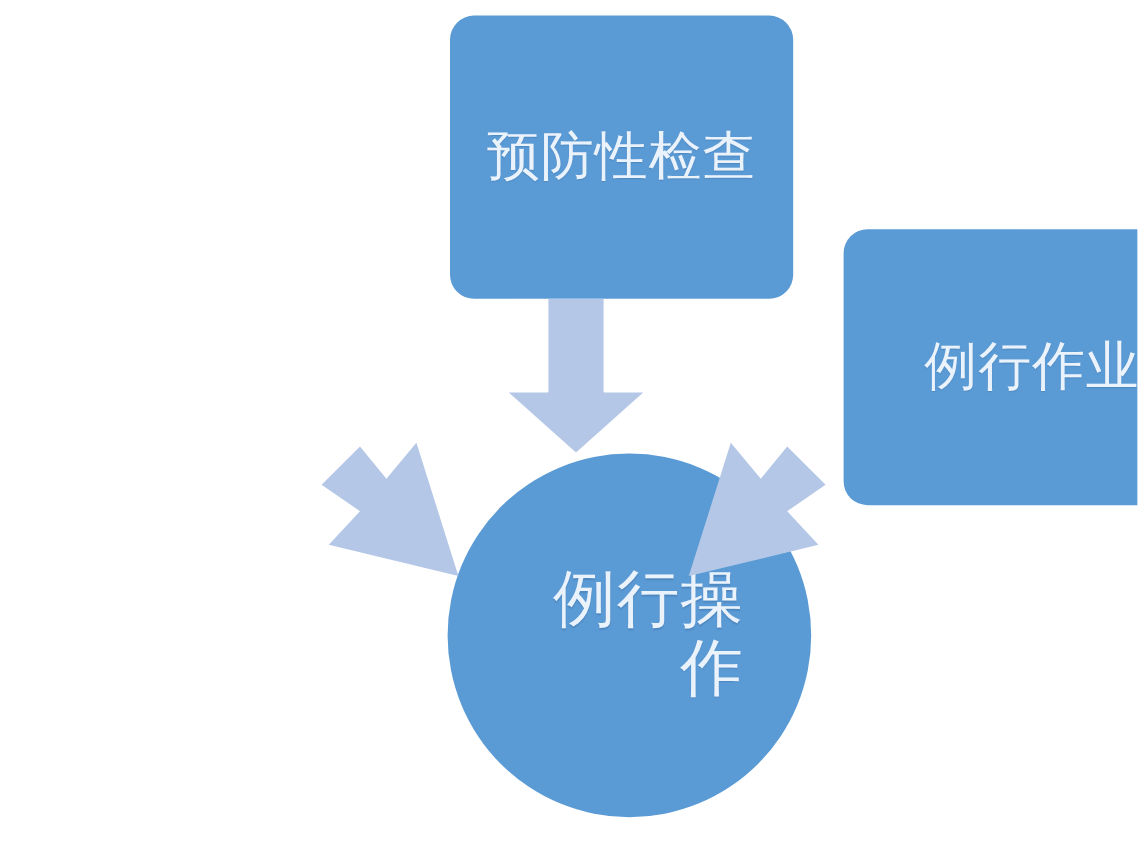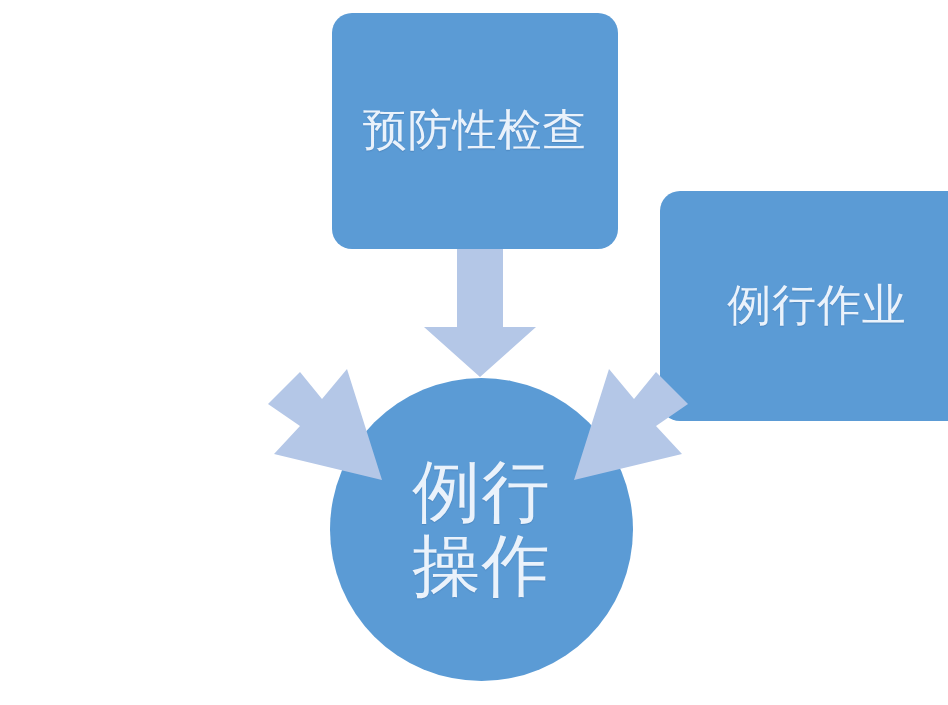--- a/index.html
+++ b/index.html
@@ -21,20 +21,21 @@
     display: flex;
     align-items: center;
     justify-content: center;
     text-align: center;
     color: #eaf2fb;
     background: #5b9bd5;
     line-height: 1.08;
     letter-spacing: 0.02em;
     text-shadow: 0 1px 1px rgba(40,80,130,0.25);
     user-select: none;
+    margin-left: 43px;
   }
   .box {
     border-radius: 20px;
   }
   .circle {
     border-radius: 50%;
   }
   
   .node-monitoring {
     left: 3px;
@@ -55,22 +56,23 @@
     top: 191px;
     width: 314px;
     height: 230px;
     font-size: 44px;
   }
   .node-center {
     left: 330px;
     top: 378px;
     width: 303px;
     height: 303px;
-    font-size: 68px;
+    font-size: 52px;
     padding: 0 56px;
+    text-align: right;
   }
   .node-center .label {
     display: block;
     width: 100%;
   }
   
   .arrow {
     position: absolute;
     display: block;
     overflow: visible;

